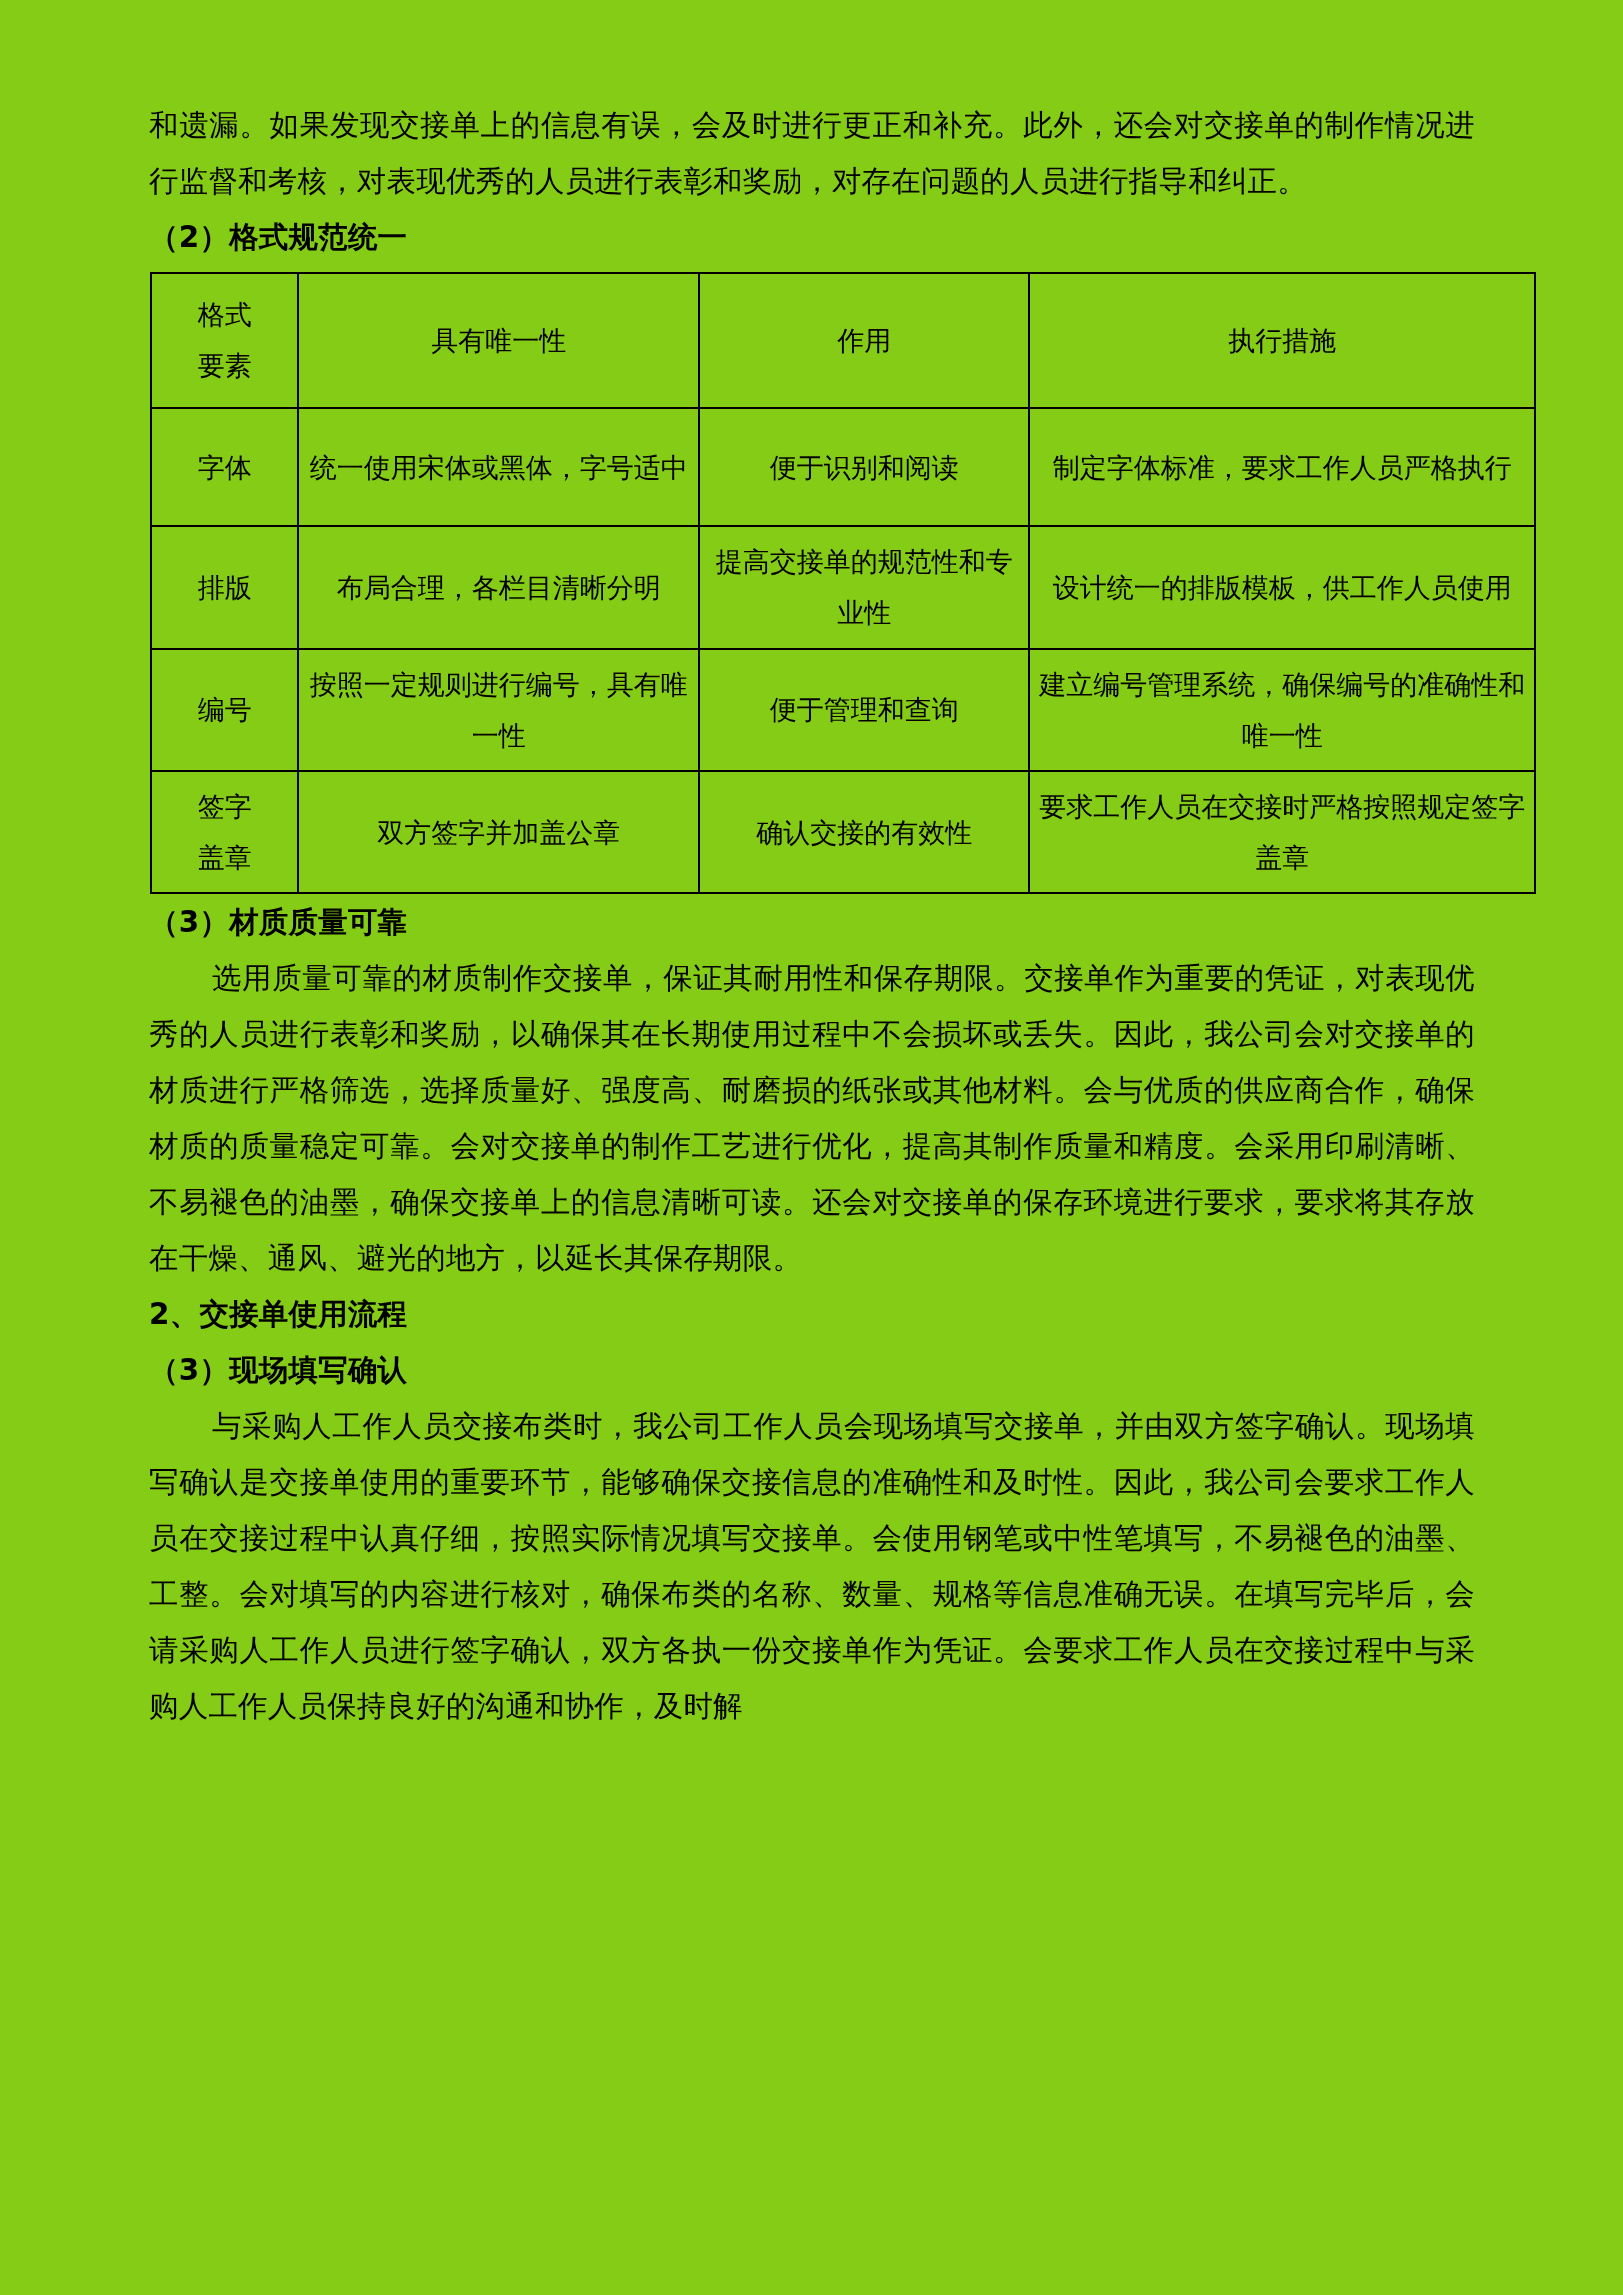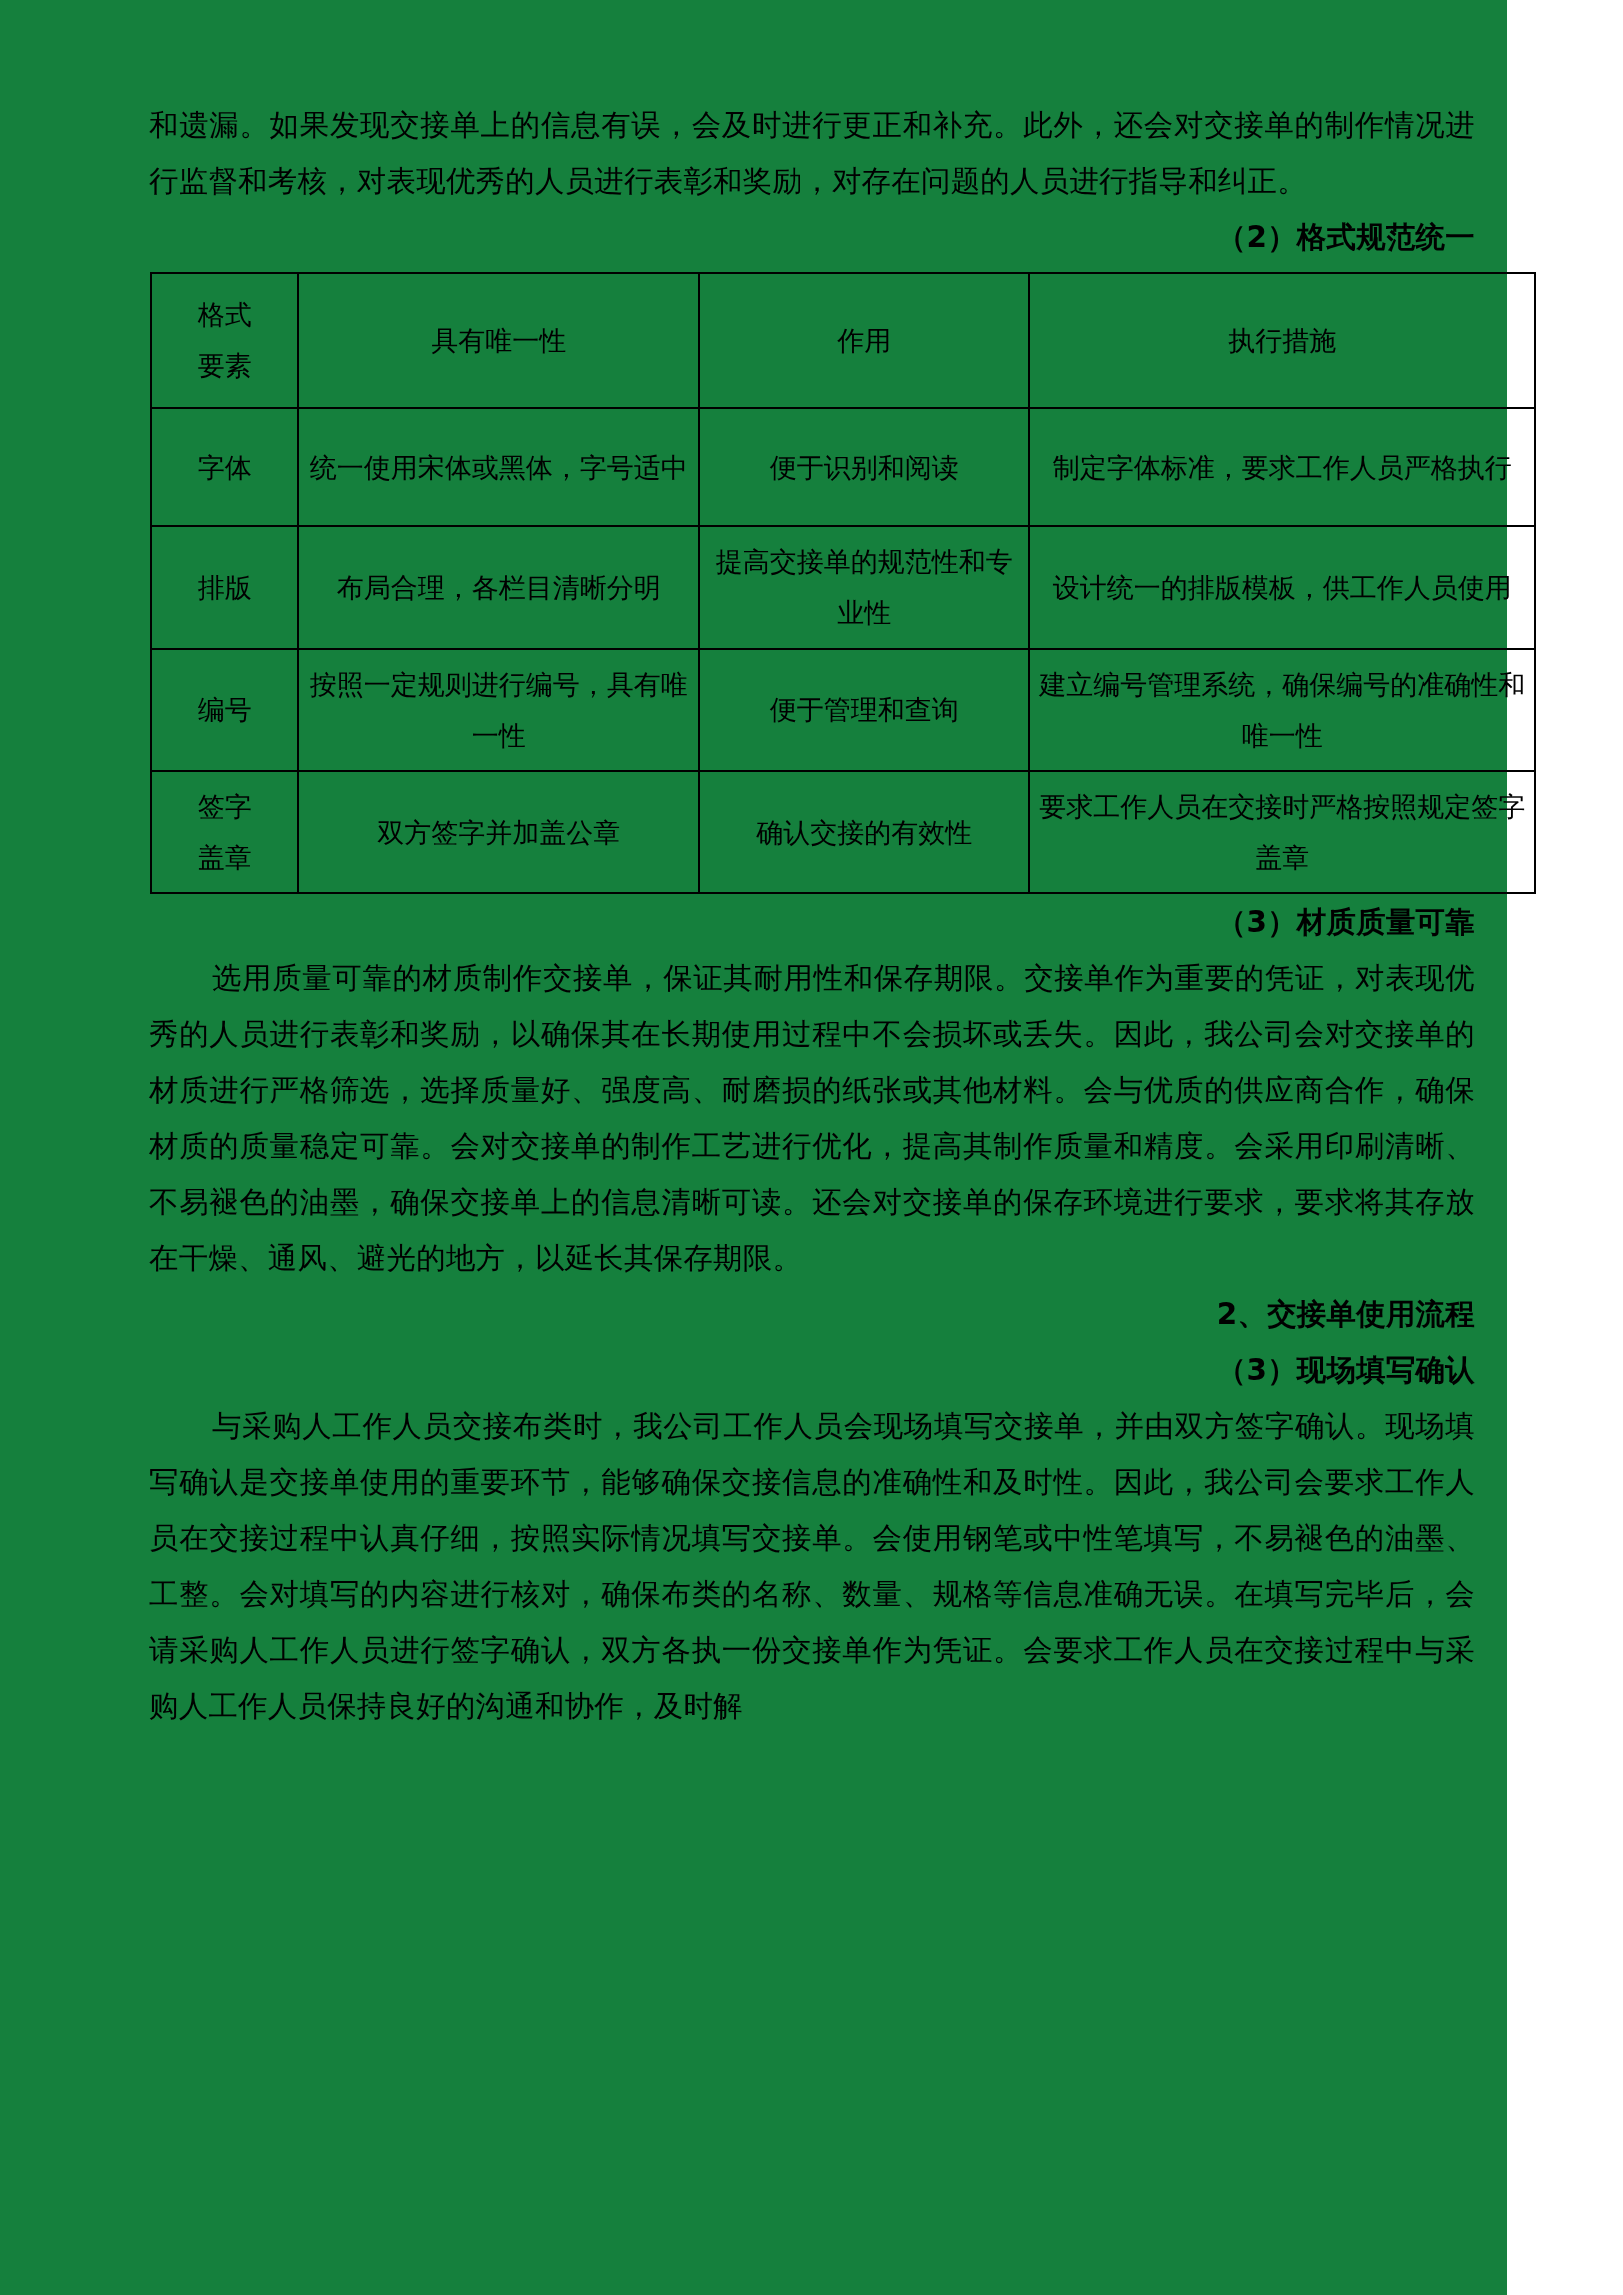--- a/index.html
+++ b/index.html
@@ -10,25 +10,25 @@
   body {
     width: 1623px;
     height: 2295px;
     font-family: "DejaVu Serif", serif;
     color: #000000;
     overflow: hidden;
   }
 
   .page {
     position: relative;
-    width: 1507px;
+    width: 1623px;
     height: 2295px;
     box-sizing: border-box;
     padding: 0;
-    background: #15803d;
+    background: #84cc16;
   }
 
   .content {
     position: absolute;
     left: 149px;
     top: 97px;
     width: 1326px;
   }
 
   
@@ -47,21 +47,21 @@
   }
 
   
   h3.head {
     margin: 0;
     font-family: "DejaVu Sans", sans-serif;
     font-weight: bold;
     font-size: 29.4px;
     line-height: 56px;
     letter-spacing: 0.3px;
-    text-align: right;
+    text-align: left;
   }
 
   
   table.fmt {
     border-collapse: collapse;
     width: 1325px;
     margin: 6.5px 0 0 1.3px;
     table-layout: fixed;
   }
   table.fmt td {

